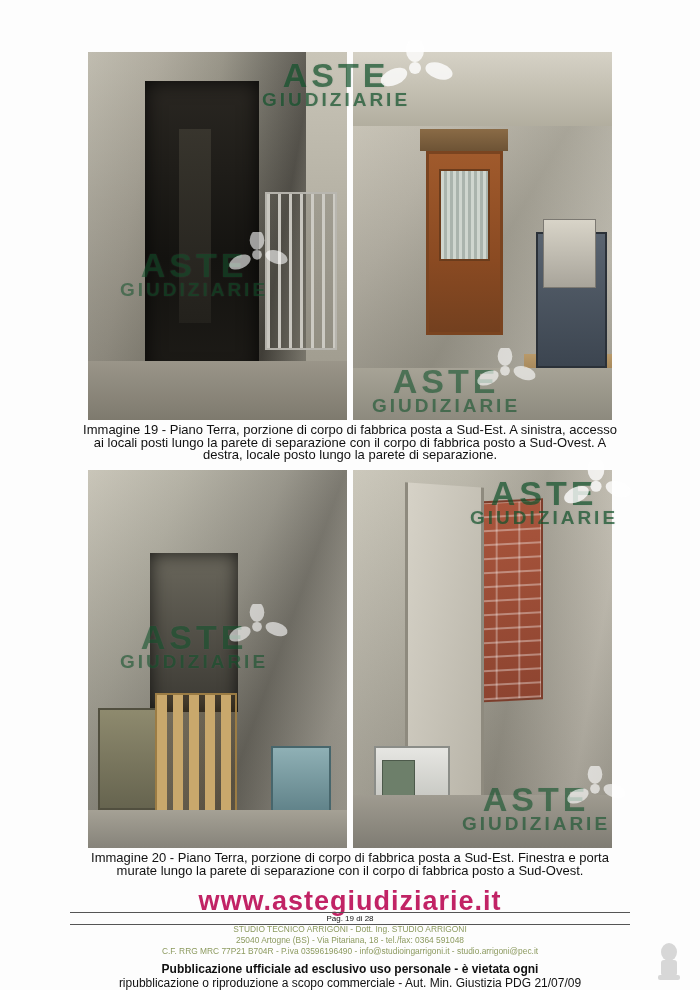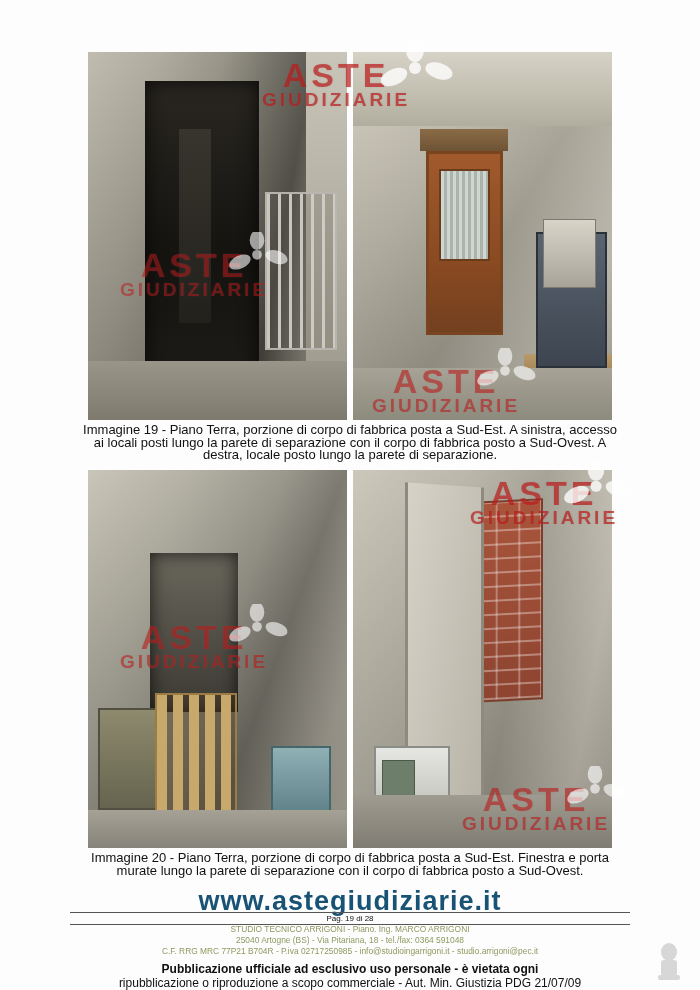--- a/index.html
+++ b/index.html
@@ -196,41 +196,41 @@
     text-align: center;
     font-size: 13px;
     line-height: 12.6px;
     color: #111;
   }
 
   
   .wm {
     position: absolute;
     pointer-events: none;
-    color: #b91c1c;
+    color: #14532d;
     opacity: 0.72;
     font-weight: bold;
     letter-spacing: 1px;
     text-shadow: 0 0 2px rgba(120,120,120,0.35);
     white-space: nowrap;
   }
   .wm .line1 { font-size: 34px; letter-spacing: 4px; }
   .wm .line2 { font-size: 19px; letter-spacing: 3px; margin-top: -6px; }
   .wm-fan {
     position: absolute;
     pointer-events: none;
   }
   .wm-bottom {
     position: absolute;
     left: 40px; top: 886px;
     width: 620px;
     text-align: center;
     font-size: 27px;
     letter-spacing: 1px;
-    color: #0c4a6e;
+    color: #be185d;
     font-weight: bold;
     pointer-events: none;
     opacity: .95;
   }
 
   
   .pagebar {
     position: absolute;
     left: 70px; top: 912px;
     width: 560px;
@@ -420,23 +420,23 @@
     </g>
   </svg>
 
   <div class="caption" style="left:78px; top:852px; width:544px;">Immagine 20 - Piano Terra, porzione di corpo di fabbrica posta a Sud-Est. Finestra e porta murate lungo la parete di separazione con il corpo di fabbrica posto a Sud-Ovest.</div>
 
   <div class="wm-bottom">www.astegiudiziarie.it</div>
 
   <div class="pagebar">Pag. 19 di 28</div>
 
   <div class="footer-studio">
-    <div>STUDIO TECNICO ARRIGONI - Piano. Ing. MARCO ARRIGONI</div>
+    <div>STUDIO TECNICO ARRIGONI - Dott. Ing. STUDIO ARRIGONI</div>
     <div>25040 Artogne (BS) - Via Pitariana, 18 - tel./fax: 0364 591048</div>
-    <div>C.F. RRG MRC 77P21 B704R - P.iva 02717250985 - info@studioingarrigoni.it - studio.arrigoni@pec.it</div>
+    <div>C.F. RRG MRC 77P21 B704R - P.iva 03596196490 - info@studioingarrigoni.it - studio.arrigoni@pec.it</div>
   </div>
 
   <div class="footer-note">
     <div>Pubblicazione ufficiale ad esclusivo uso personale - è vietata ogni</div>
     <div class="second">ripubblicazione o riproduzione a scopo commerciale - Aut. Min. Giustizia PDG 21/07/09</div>
   </div>
   <div class="footer-dash">-</div>
 
   <div class="sig-strip">Firmato Da: ARRIGONI MARCO Emesso Da: ARUBAPEC S.P.A. NG CA 3 Serial#: 70b93deb2d0ed2e741f8268e00e65346</div>
 

